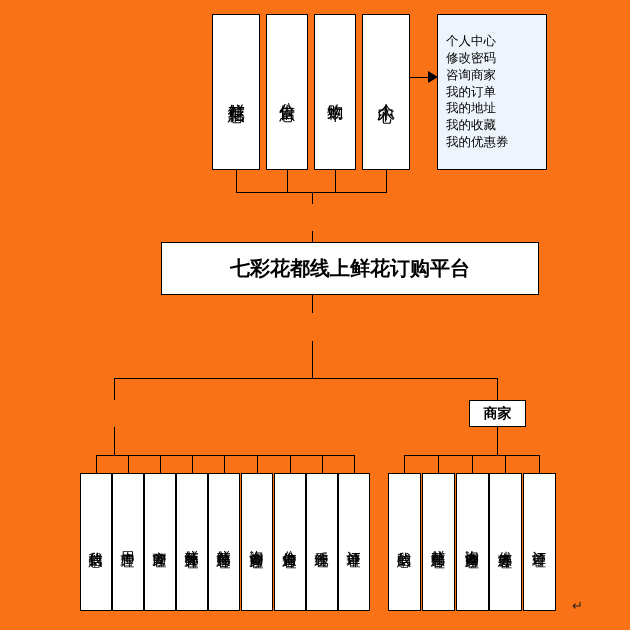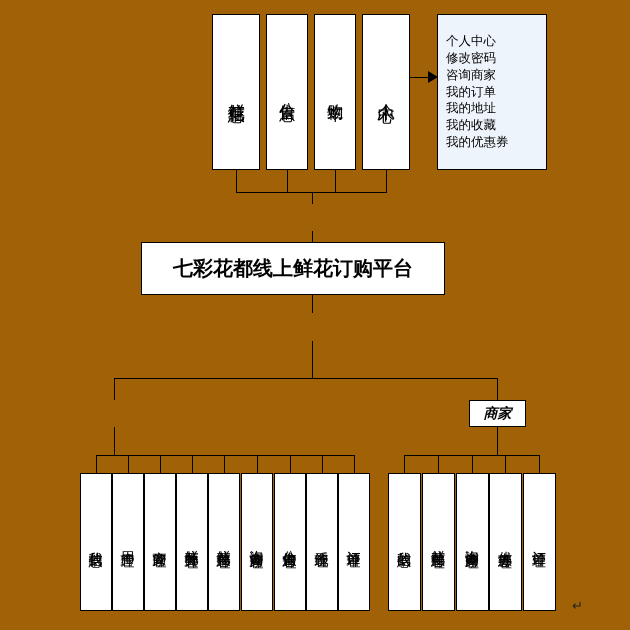--- a/index.html
+++ b/index.html
@@ -7,21 +7,21 @@
     padding: 0;
     background: #ffffff;
   }
   body {
     font-family: "Liberation Sans", sans-serif;
   }
   #stage {
     position: relative;
     width: 630px;
     height: 630px;
-    background: #a16207;
+    background: #f97316;
     overflow: hidden;
   }
   .box {
     position: absolute;
     box-sizing: border-box;
     border: 1px solid #000000;
     background: #ffffff;
     display: flex;
     align-items: center;
     justify-content: center;
@@ -88,31 +88,31 @@
   <div class="line v" style="left:236px; top:170px; height:22px;"></div>
   <div class="line v" style="left:287px; top:170px; height:22px;"></div>
   <div class="line v" style="left:335px; top:170px; height:22px;"></div>
   <div class="line v" style="left:386px; top:170px; height:22px;"></div>
   <div class="line h" style="left:236px; top:192px; width:151px;"></div>
   <div class="line v" style="left:312px; top:192px; height:12px;"></div>
 
 
   <div class="line v" style="left:312px; top:231px; height:11px;"></div>
 
-  <div class="box htext" style="left:141px; top:242px; width:304px; height:53px; font-size:20px; font-weight:bold;">七彩花都线上鲜花订购平台</div>
+  <div class="box htext" style="left:161px; top:242px; width:378px; height:53px; font-size:20px; font-weight:bold;">七彩花都线上鲜花订购平台</div>
 
   <div class="line v" style="left:312px; top:295px; height:18px;"></div>
 
 
   <div class="line v" style="left:312px; top:341px; height:37px;"></div>
   <div class="line h" style="left:114px; top:378px; width:384px;"></div>
   <div class="line v" style="left:114px; top:378px; height:22px;"></div>
   <div class="line v" style="left:497px; top:378px; height:22px;"></div>
 
-  <div class="box htext" style="left:469px; top:400px; width:57px; height:27px; font-size:14px; font-weight:bold;font-style:italic;">商家</div>
+  <div class="box htext" style="left:469px; top:400px; width:57px; height:27px; font-size:14px; font-weight:bold;">商家</div>
 
   <div class="line v" style="left:114px; top:427px; height:28px;"></div>
   <div class="line h" style="left:96px; top:455px; width:258px;"></div>
   <div class="line v" style="left:96px; top:455px; height:18px;"></div>
   <div class="line v" style="left:128px; top:455px; height:18px;"></div>
   <div class="line v" style="left:160px; top:455px; height:18px;"></div>
   <div class="line v" style="left:192px; top:455px; height:18px;"></div>
   <div class="line v" style="left:224px; top:455px; height:18px;"></div>
   <div class="line v" style="left:257px; top:455px; height:18px;"></div>
   <div class="line v" style="left:290px; top:455px; height:18px;"></div>

